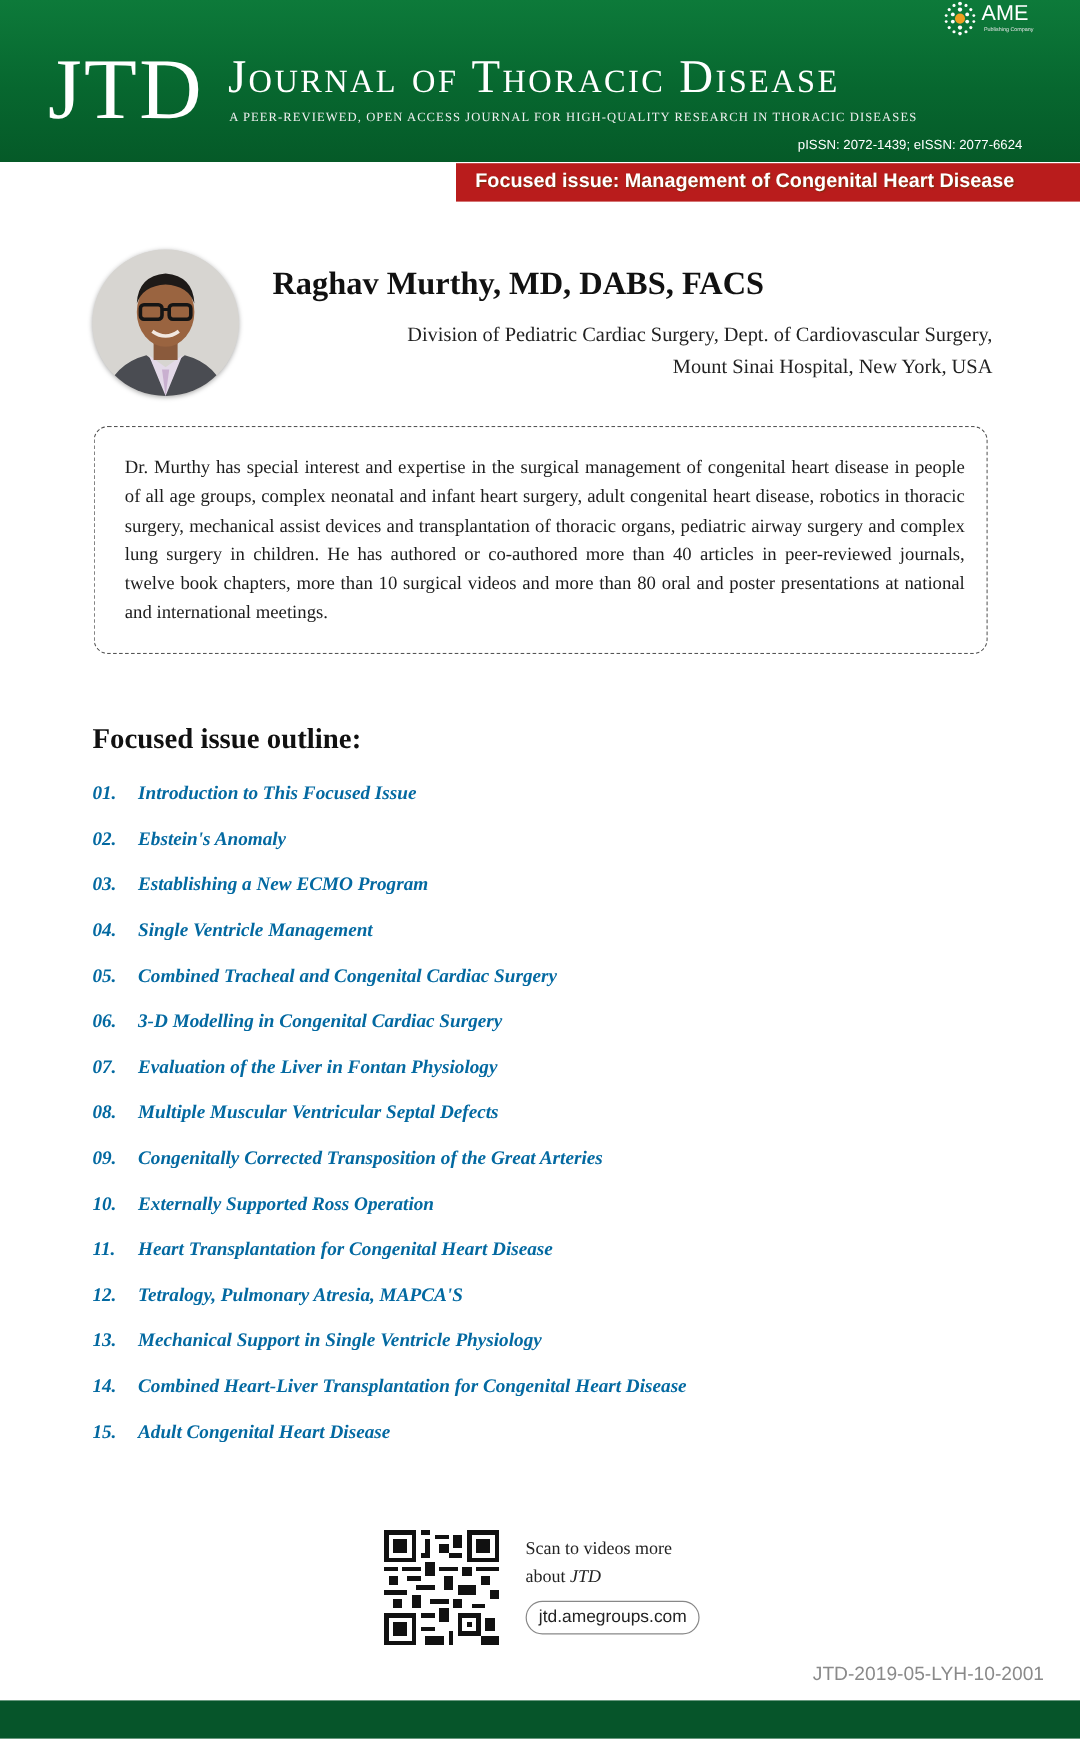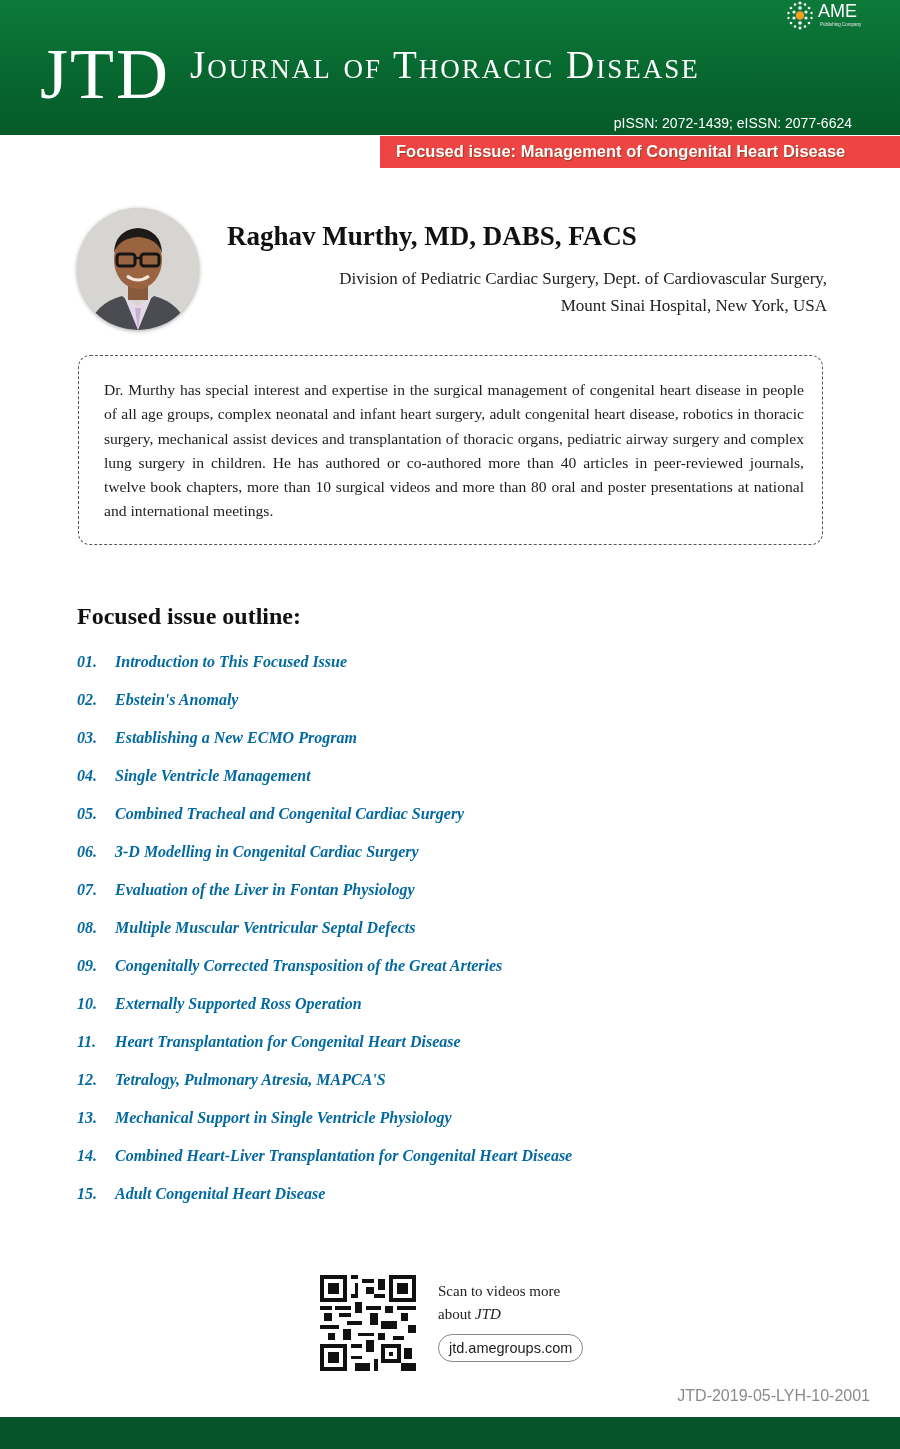--- a/index.html
+++ b/index.html
@@ -20,36 +20,36 @@
     font-family: "Liberation Serif", "DejaVu Serif", serif;
     font-size: 39px; line-height: 42px; font-variant: small-caps; letter-spacing: 2px;
   }
   .journal-tagline {
     position: absolute; left: 191px; top: 93px; color: #f0f0f0;
     font-family: "Liberation Serif", "DejaVu Serif", serif;
     font-size: 10.5px; letter-spacing: 0.9px; text-transform: uppercase;
   }
   .issn {
     position: absolute; right: 48px; top: 115px; color: #ffffff;
-    font-family: "Liberation Sans", "DejaVu Sans", sans-serif; font-size: 14px;
+    font-family: "Liberation Sans", "DejaVu Sans", sans-serif; font-size: 11px;
   }
   .ame-logo { position: absolute; left: 785px; top: 0; width: 90px; height: 30px; }
   .ame-dots { position: absolute; left: 0; top: 0; width: 30px; height: 30px; }
   .ame-text {
     position: absolute; left: 33px; top: 2px; color: #fff;
     font-family: "Liberation Sans", "DejaVu Sans", sans-serif; font-size: 18px; line-height: 18px;
   }
   .ame-sub {
     position: absolute; left: 35px; top: 22px; color: #e8e8e8;
     font-family: "Liberation Sans", "DejaVu Sans", sans-serif; font-size: 4.5px;
   }
 
   .focus-banner {
     position: absolute; left: 380px; top: 136px; width: 520px; height: 32px;
-    background: #ef4444;
+    background: #b91c1c;
   }
   .focus-banner-text {
     position: absolute; left: 16px; top: 6px; color: #ffffff;
     font-family: "Liberation Sans", "DejaVu Sans", sans-serif; font-weight: bold; font-size: 16.5px;
     text-shadow: 1px 1px 1px rgba(80,60,0,0.55);
   }
 
   .avatar {
     position: absolute; left: 77px; top: 208px; width: 122px; height: 122px; border-radius: 50%;
     overflow: hidden; background: #d8d6d2; box-shadow: 0 1px 4px rgba(0,0,0,0.35);
@@ -91,20 +91,21 @@
     font-family: "Liberation Sans", "DejaVu Sans", sans-serif; font-size: 16px;
   }
   .footer-bar { position: absolute; left: 0; top: 1417px; width: 900px; height: 32px; background: #06552a; }
 </style>
 </head>
 <body>
 
 <header class="header">
   <div class="jtd-logo">JTD</div>
   <div class="journal-title">Journal of Thoracic Disease</div>
+  <div class="journal-tagline">A peer-reviewed, open access journal for high-quality research in thoracic diseases</div>
   <div class="issn">pISSN: 2072-1439; eISSN: 2077-6624</div>
   <div class="ame-logo">
     <svg class="ame-dots" viewBox="0 0 30 30">
       <g fill="#ffffff">
         <circle cx="15" cy="3" r="1.6"></circle>
           <circle cx="10" cy="4.5" r="1.3"></circle>
           <circle cx="20" cy="4.5" r="1.3"></circle>
         <circle cx="6" cy="8" r="1.3"></circle>
           <circle cx="24" cy="8" r="1.3"></circle>
           <circle cx="15" cy="8" r="1.8"></circle>

